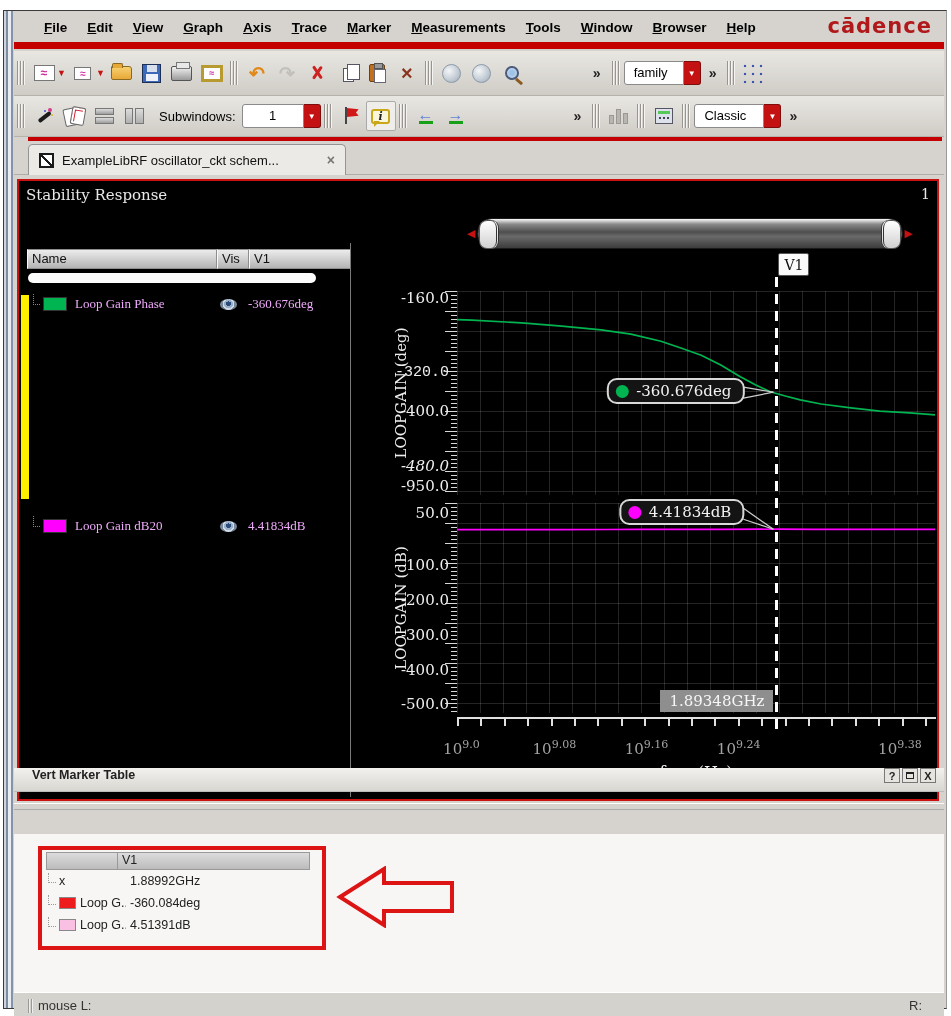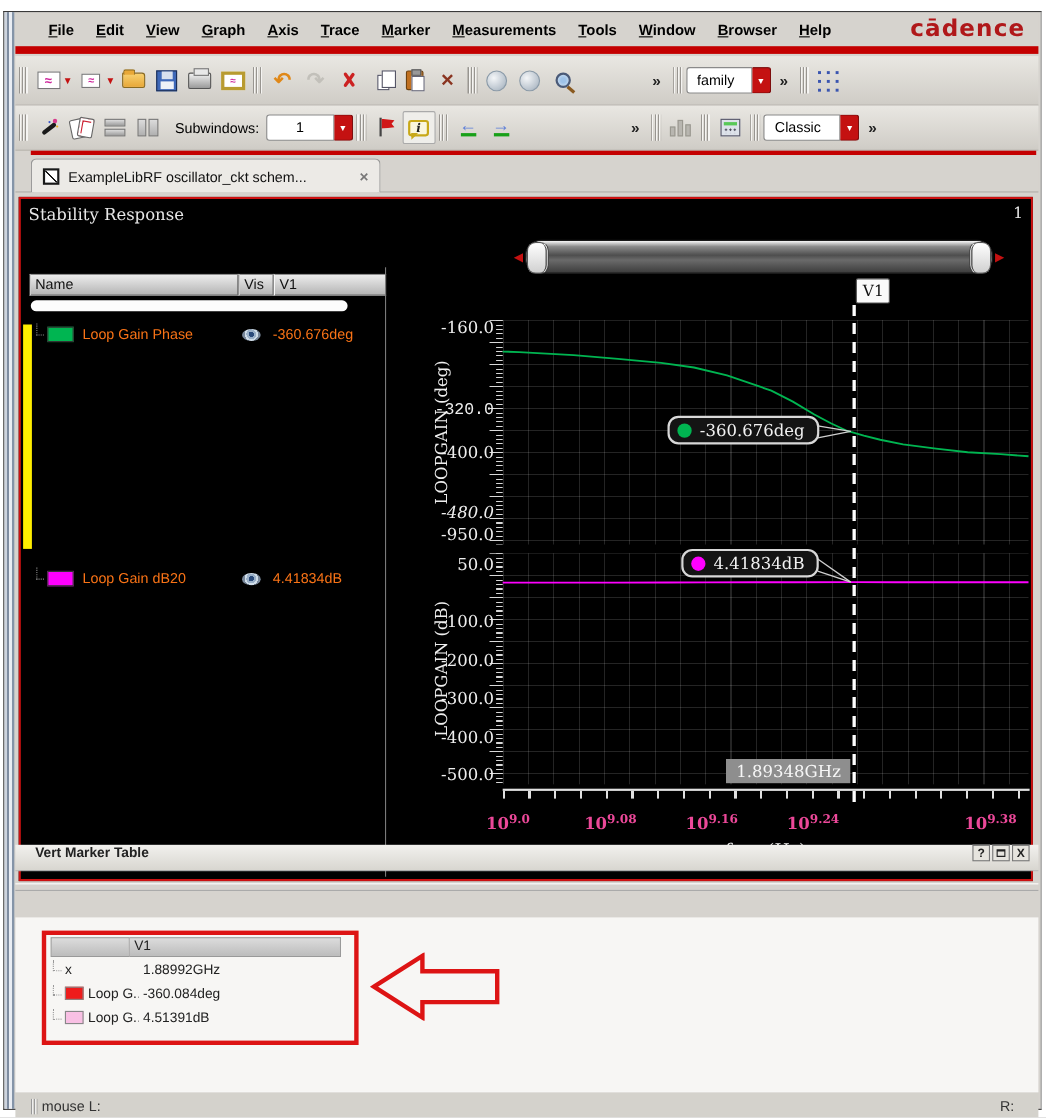--- a/index.html
+++ b/index.html
@@ -121,21 +121,21 @@
 
   .lp-head { position:absolute; left:8px; top:68px; display:flex; height:20px;
              font-family:"Liberation Sans",sans-serif; font-size:13px; color:#111; }
   .lp-cell { background:linear-gradient(#ececec,#b4b4b4); border:1px solid #8e8e8e; border-left-color:#f8f8f8;
              padding:1px 4px; overflow:hidden; }
   .lp-scroll { position:absolute; left:9px; top:92px; width:288px; height:10px; background:#fcfcfc; border-radius:5px; }
   .ystrip { position:absolute; left:2px; top:114px; width:8px; height:204px; background:#ffee00; }
   .lp-div { position:absolute; left:331px; top:62px; bottom:2px; width:1px; background:#7a7a7a; }
 
   .sig-row { position:absolute; left:0; height:17px; width:288px;
-             font-family:Liberation Sans, sans-serif; font-size:13px; color:#f97316; }
+             font-family:Liberation Serif, serif; font-size:13px; color:#f0abfc; }
   .sig-row .tree { position:absolute; left:14px; top:-2px; width:7px; height:11px;
                    border-left:1px dotted #888; border-bottom:1px dotted #888; }
   .sig-row .swatch { position:absolute; left:24px; top:1px; width:24px; height:14px; border:1px solid #333; }
   .sig-row .sname { position:absolute; left:56px; top:0; }
   .sig-row .eye { position:absolute; left:201px; top:3px; width:17px; height:11px; border-radius:50%;
                   background:radial-gradient(circle at 50% 45%,#2a4a7a 0 2.5px,#9ab0c8 2.5px 4.5px,#cfdce8 4.5px 6px,#78879a 6px); }
   .sig-row .sval { position:absolute; left:229px; top:0; }
 
   
   .hslider { position:absolute; left:448px; top:35px; width:446px; height:34px; display:flex; align-items:center; gap:2px; }
@@ -154,21 +154,21 @@
   #plot-up { top:110px; height:204px; }
   #plot-lo { top:322px; height:210px; }
   .ruler { position:absolute; left:424px; width:14px; background-repeat:no-repeat;
            background-image:repeating-linear-gradient(to bottom,#d8d8d8 0 1px,transparent 1px 4px),
                             repeating-linear-gradient(to bottom,#d8d8d8 0 1px,transparent 1px 20px);
            background-size:6px 100%,12px 100%; background-position:right top,right top; }
   #ruler-up { top:110px; height:204px; } #ruler-lo { top:322px; height:210px; }
   .xaxis { position:absolute; left:438px; top:536px; width:479px; height:9px; border-top:2px solid #e0e0e0;
            background:repeating-linear-gradient(to right,#e0e0e0 0 2px,transparent 2px 23.4px); }
   .ytick { position:absolute; left:348px; width:82px; text-align:right; font-size:15px; color:#eee; }
-  .xtick { position:absolute; top:557px; transform:translateX(-38%); font-size:15px; color:#ec4899;font-weight:bold; }
+  .xtick { position:absolute; top:557px; transform:translateX(-38%); font-size:15px; color:#a3a3a3; }
   .xtick sup { font-size:11px; }
   .ylab { position:absolute; left:382px; transform:translate(-50%,-50%) rotate(-90deg); white-space:nowrap;
           font-size:15px; color:#eee; }
   .xlab { position:absolute; left:438px; width:478px; top:582px; text-align:center; font-size:16px; color:#eee; }
   #curves { position:absolute; left:0; top:0; pointer-events:none; }
   .marker-dash { position:absolute; top:96px; height:458px; width:3px;
                  background:repeating-linear-gradient(to bottom,#fff 0 10px,transparent 10px 17px); }
   .v1-flag { position:absolute; top:72px; width:31px; height:23px; background:#fafafa; color:#111;
              border:1px solid #555; border-radius:2px; text-align:center; line-height:22px; font-size:14px; }
   .badge { position:absolute; height:26px; background:#141414; border:2px solid #d8d8d8; border-radius:10px;

